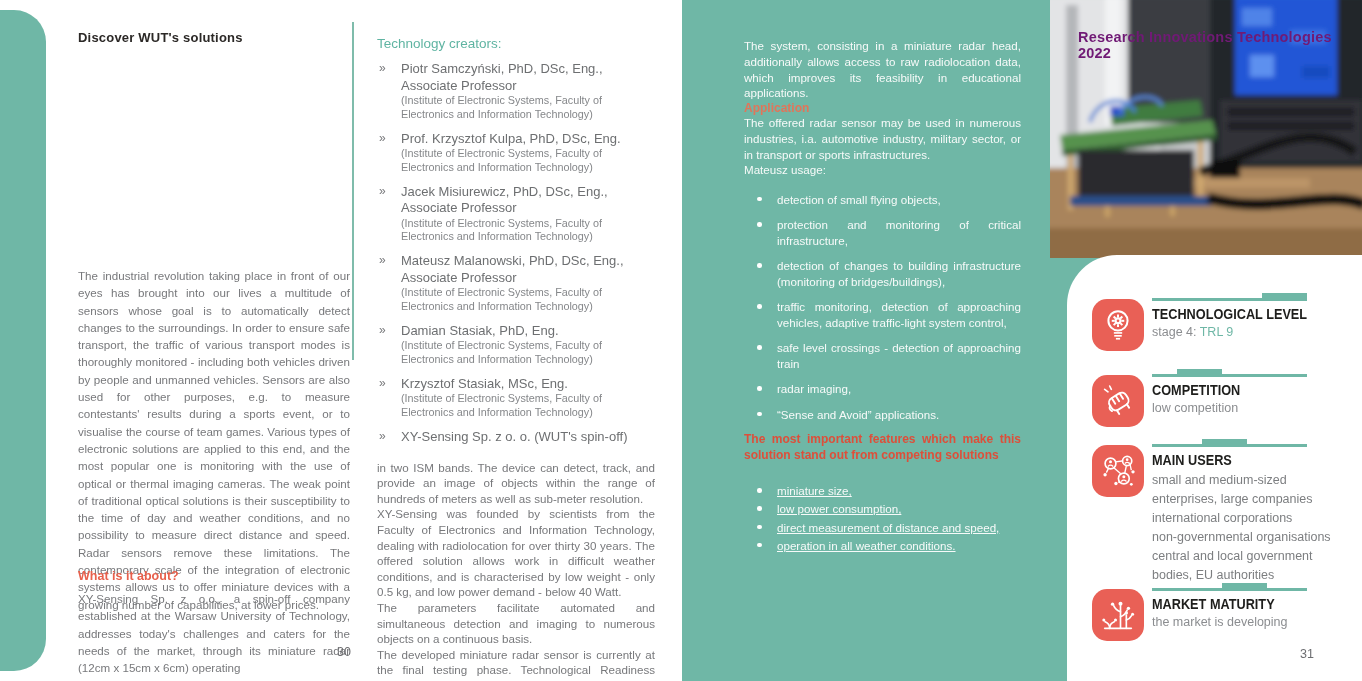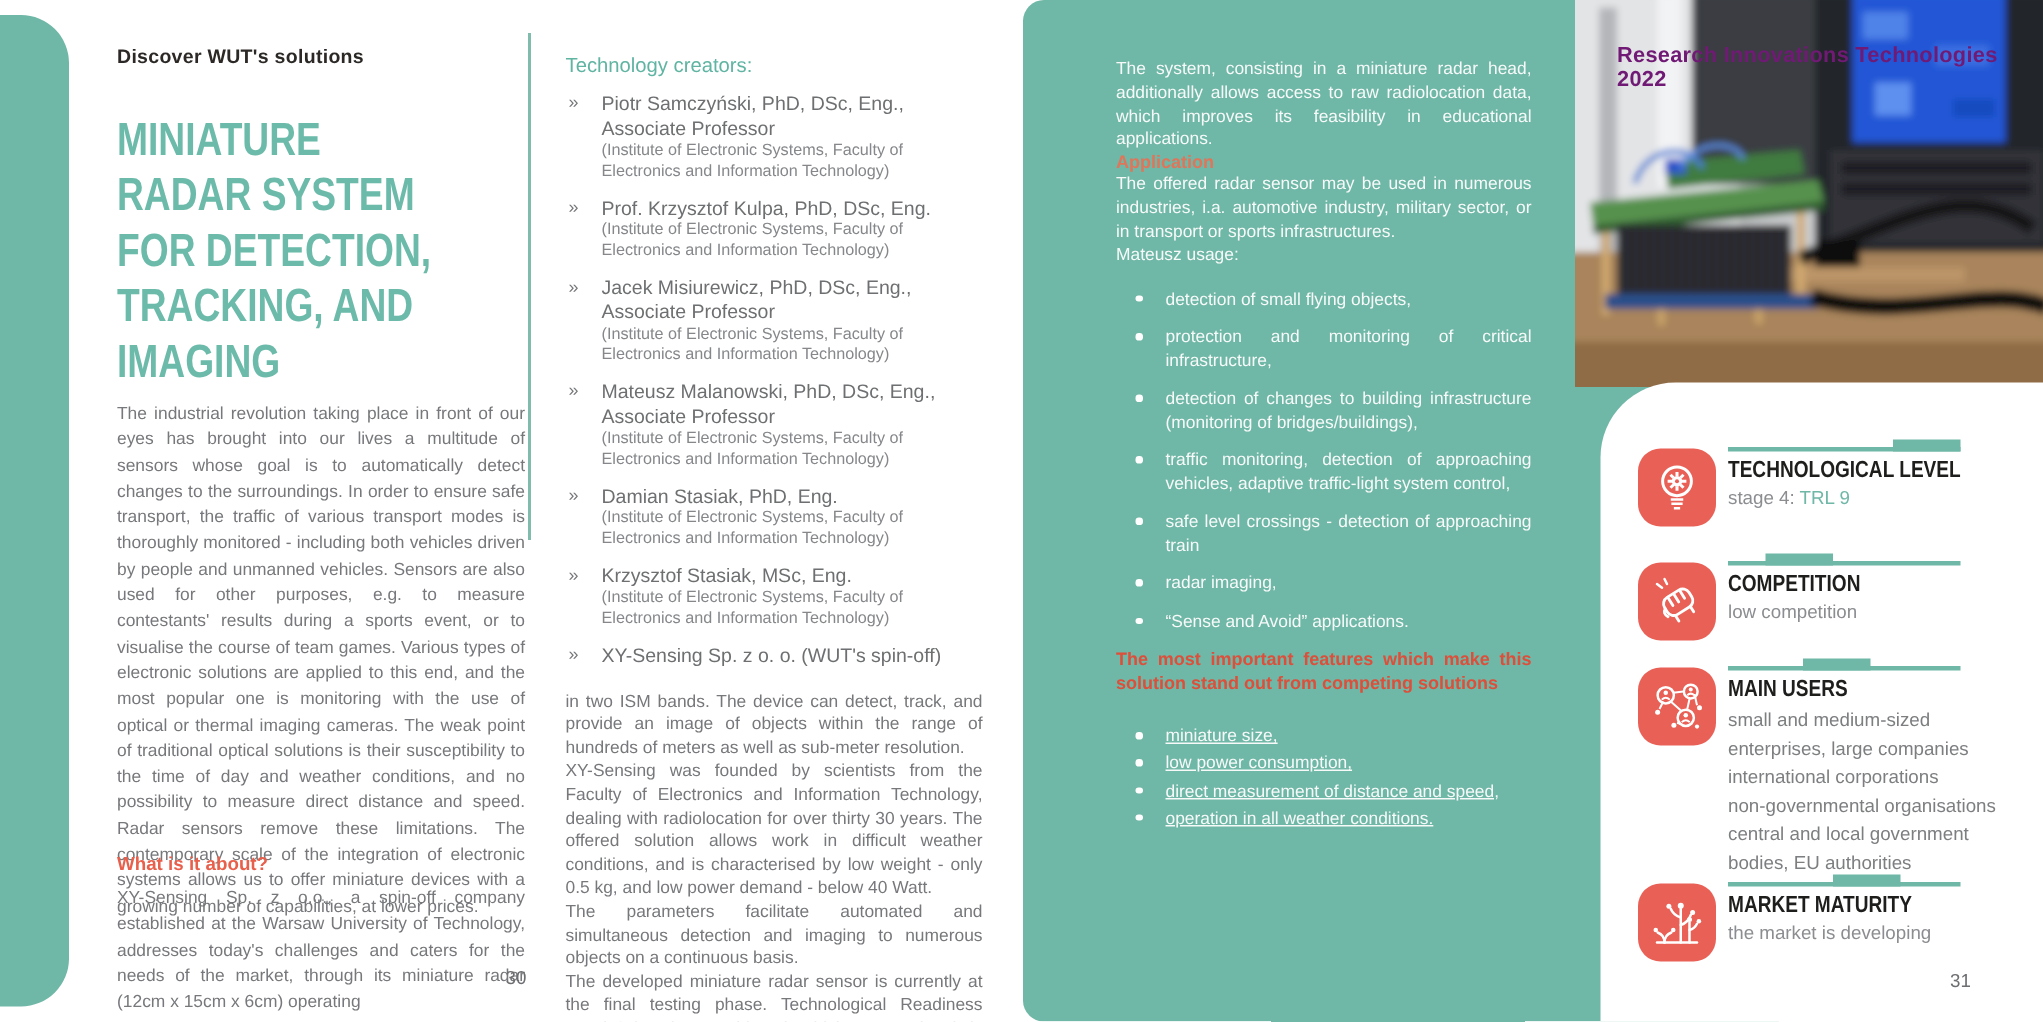--- a/index.html
+++ b/index.html
@@ -22,21 +22,21 @@
 
   .col2{position:absolute;left:377px;top:36px;width:278px;}
   .creators-head{font-size:13.5px;color:#5fb4a2;margin-bottom:10px;}
   .creator{position:relative;padding-left:24px;margin-bottom:9px;}
   .creator .glyph{position:absolute;left:2px;top:0;font-size:12px;color:#77787b;}
   .creator .name{font-size:13px;line-height:16.5px;color:#6d6f71;}
   .creator .affil{font-size:10.8px;line-height:13.8px;color:#85878a;width:250px;}
   .continuation{margin-top:14px;width:278px;font-size:11.6px;line-height:15.6px;text-align:justify;color:#77787b;}
 
   
-  .page-right{position:absolute;left:682px;top:0;width:680px;height:681px;background:#6fb7a6;border-radius:14px;}
+  .page-right{position:absolute;left:682px;top:0;width:680px;height:681px;background:#6fb7a6;}
   .r-col{position:absolute;left:62px;top:38px;width:277px;color:#f7faf9;}
   .r-col p{margin:0;}
   .r-intro{font-size:11.6px;line-height:15.8px;text-align:justify;}
   .r-sechead{margin-top:30px;font-size:12px;font-weight:bold;color:#e0755a;}
   .r-app{margin-top:13px;font-size:11.6px;line-height:15.8px;text-align:justify;}
   .r-example{margin-top:16px;font-size:11.6px;}
   .u-list{margin-top:16px;}
   .u-item{position:relative;padding-left:33px;margin-bottom:10px;font-size:11.6px;line-height:15.5px;text-align:justify;}
   .u-item .dot{position:absolute;left:13px;top:5px;width:4.5px;height:4.5px;border-radius:50%;background:#ffffff;}
   .feat-head{margin-top:8px;font-size:12px;font-weight:bold;color:#dd4f3a;line-height:15.5px;text-align:justify;}
@@ -64,27 +64,20 @@
 </style>
 </head>
 <body>
 
 <div class="canvas">
 
   <div class="accent-bar"></div>
 
   <div class="col1">
     <div class="eyebrow">Discover WUT's solutions</div>
-    <div class="main-title">
-      <div><span class="condensed">MINIATURE</span></div>
-      <div><span class="condensed">RADAR SYSTEM</span></div>
-      <div><span class="condensed">FOR DETECTION,</span></div>
-      <div><span class="condensed">TRACKING, AND</span></div>
-      <div><span class="condensed">IMAGING</span></div>
-    </div>
     <div class="intro">The industrial revolution taking place in front of our eyes has brought into our lives a multitude of sensors whose goal is to automatically detect changes to the surroundings. In order to ensure safe transport, the traffic of various transport modes is thoroughly monitored - including both vehicles driven by people and unmanned vehicles. Sensors are also used for other purposes, e.g. to measure contestants' results during a sports event, or to visualise the course of team games. Various types of electronic solutions are applied to this end, and the most popular one is monitoring with the use of optical or thermal imaging cameras. The weak point of traditional optical solutions is their susceptibility to the time of day and weather conditions, and no possibility to measure direct distance and speed. Radar sensors remove these limitations. The contemporary scale of the integration of electronic systems allows us to offer miniature devices with a growing number of capabilities, at lower prices.</div>
     <div class="what-head">What is it about?</div>
     <div class="what-text">XY-Sensing Sp. z o.o., a spin-off company established at the Warsaw University of Technology, addresses today's challenges and caters for the needs of the market, through its miniature radar (12cm x 15cm x 6cm) operating</div>
   </div>
 
   <div class="divider"></div>
   <div class="pagenum-left">30</div>
 
   <div class="col2">
     <div class="creators-head">Technology creators:</div>

